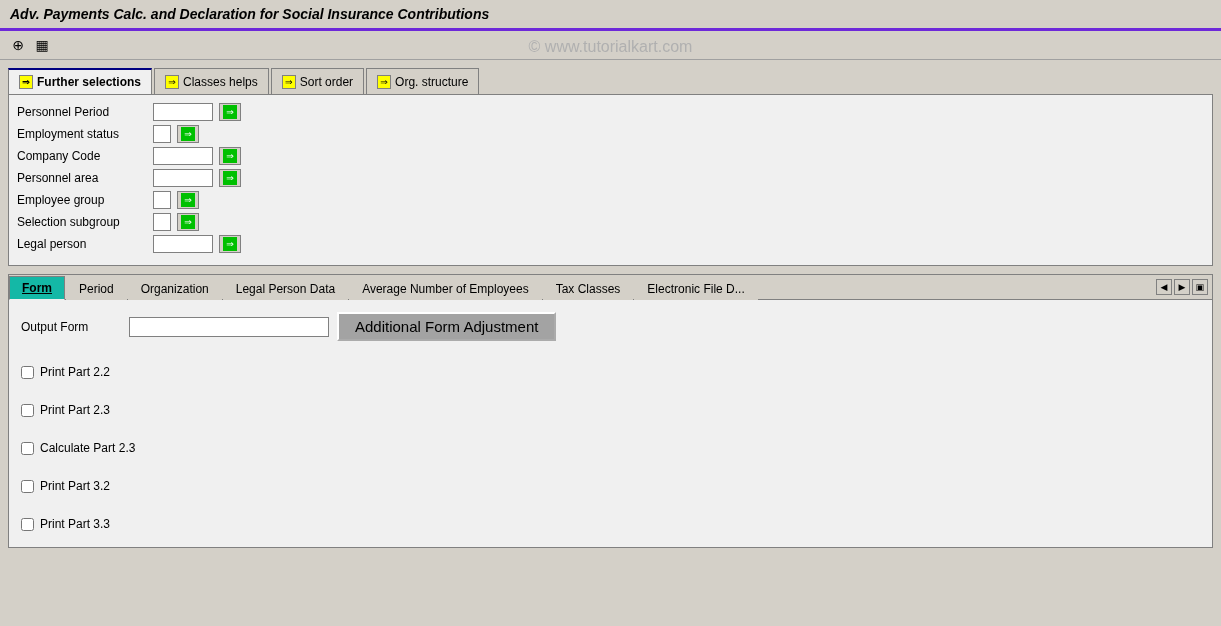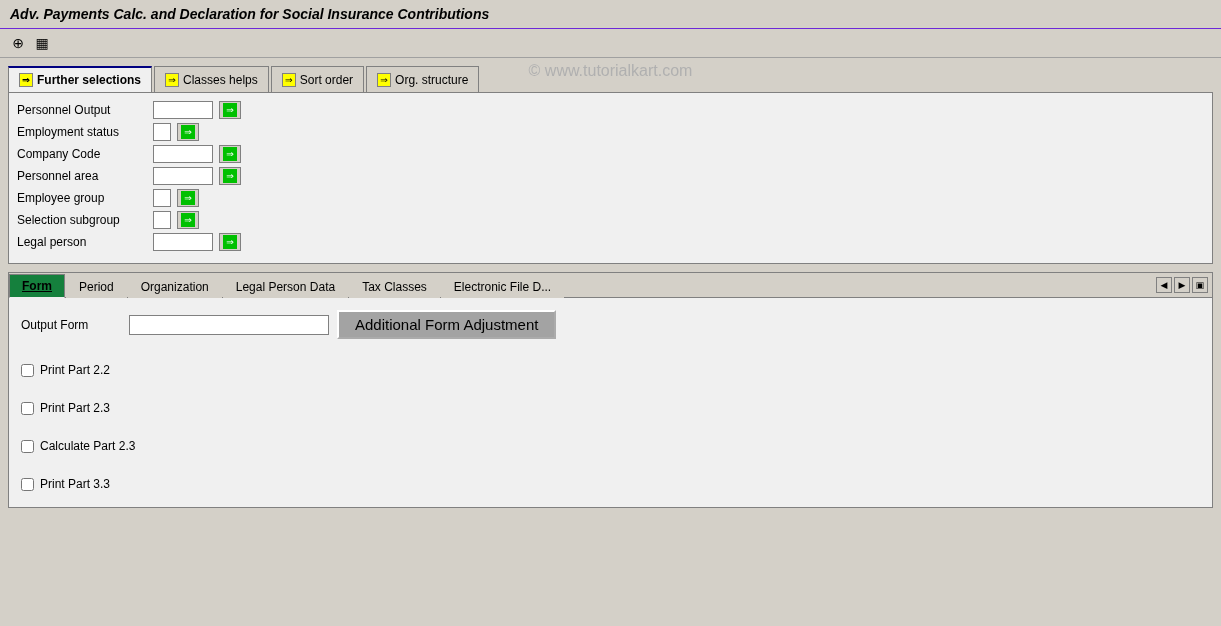--- a/index.html
+++ b/index.html
@@ -8,42 +8,42 @@
       font-size: 12px;
       background-color: #d4d0c8;
       color: #000;
     }
     .title-bar {
       background-color: #d4d0c8;
       padding: 6px 10px;
       font-size: 14px;
       font-weight: bold;
       font-style: italic;
-      border-bottom: 1px solid #6d28d9;
+      border-bottom: 3px solid #6d28d9;
     }
     .toolbar {
       background-color: #d4d0c8;
       padding: 4px 8px;
       display: flex;
       align-items: center;
       gap: 4px;
       border-bottom: 1px solid #a0a0a0;
     }
     .toolbar-icon {
       width: 20px;
       height: 20px;
       cursor: pointer;
       display: flex;
       align-items: center;
       justify-content: center;
       font-size: 14px;
     }
     .watermark {
       position: absolute;
-      top: 62px;
+      top: 38px;
       left: 50%;
       transform: translateX(-50%);
       color: #b0b0b0;
       font-size: 16px;
       pointer-events: none;
       white-space: nowrap;
     }
     .main-content {
       padding: 8px;
       position: relative;
@@ -148,21 +148,21 @@
       font-size: 12px;
       cursor: pointer;
       border: 1px solid transparent;
       border-bottom: none;
       background-color: #d4d0c8;
       margin-right: 1px;
       position: relative;
       top: 1px;
     }
     .tab-item.active {
-      background-color: #15803d;
+      background-color: #14b8a6;
       border: 1px solid #808080;
       border-bottom: 1px solid #f0f0f0;
       font-weight: bold;
       text-decoration: underline;
     }
     .tab-scroll-btns {
       margin-left: auto;
       display: flex;
       gap: 2px;
       padding-right: 4px;
@@ -251,21 +251,21 @@
     </div>
     <div class="tab-button">
       <div class="tab-arrow">⇒</div>
       <span>Org. structure</span>
     </div>
   </div>
 
   <div class="selection-panel">
 
     <div class="field-row">
-      <span class="field-label">Personnel Output</span>
+      <span class="field-label">Personnel Period</span>
       <input class="field-input field-input-sm" type="text" value="" style="">
       <div class="arrow-btn">
           <div class="arrow-btn-inner">⇒</div>
         </div>
     </div>
 
     <div class="field-row">
       <span class="field-label">Employment status</span>
       <input class="field-input field-input-xs" type="text" value="" style="">
       <div class="arrow-btn">
@@ -320,20 +320,23 @@
         <span>Form</span>
       </div>
       <div class="tab-item">
         <span>Period</span>
       </div>
       <div class="tab-item">
         <span>Organization</span>
       </div>
       <div class="tab-item">
         <span>Legal Person Data</span>
+      </div>
+      <div class="tab-item">
+        <span>Average Number of Employees</span>
       </div>
       <div class="tab-item">
         <span>Tax Classes</span>
       </div>
       <div class="tab-item">
         <span>Electronic File D...</span>
       </div>
       <div class="tab-scroll-btns">
         <div class="tab-scroll-btn">◀</div>
         <div class="tab-scroll-btn">▶</div>
@@ -356,20 +359,24 @@
       <div class="checkbox-row">
         <input type="checkbox" id="cb-print-2-3" style="">
         <label for="cb-print-2-3" class="checkbox-label">Print Part 2.3</label>
       </div>
 
       <div class="checkbox-row">
         <input type="checkbox" id="cb-calc-2-3" style="">
         <label for="cb-calc-2-3" class="checkbox-label">Calculate Part 2.3</label>
       </div>
 
+      <div class="checkbox-row">
+        <input type="checkbox" id="cb-print-3-2" style="">
+        <label for="cb-print-3-2" class="checkbox-label">Print Part 3.2</label>
+      </div>
 
       <div class="checkbox-row">
         <input type="checkbox" id="cb-print-3-3" style="">
         <label for="cb-print-3-3" class="checkbox-label">Print Part 3.3</label>
       </div>
     </div>
   </div>
 
 </div>
 

